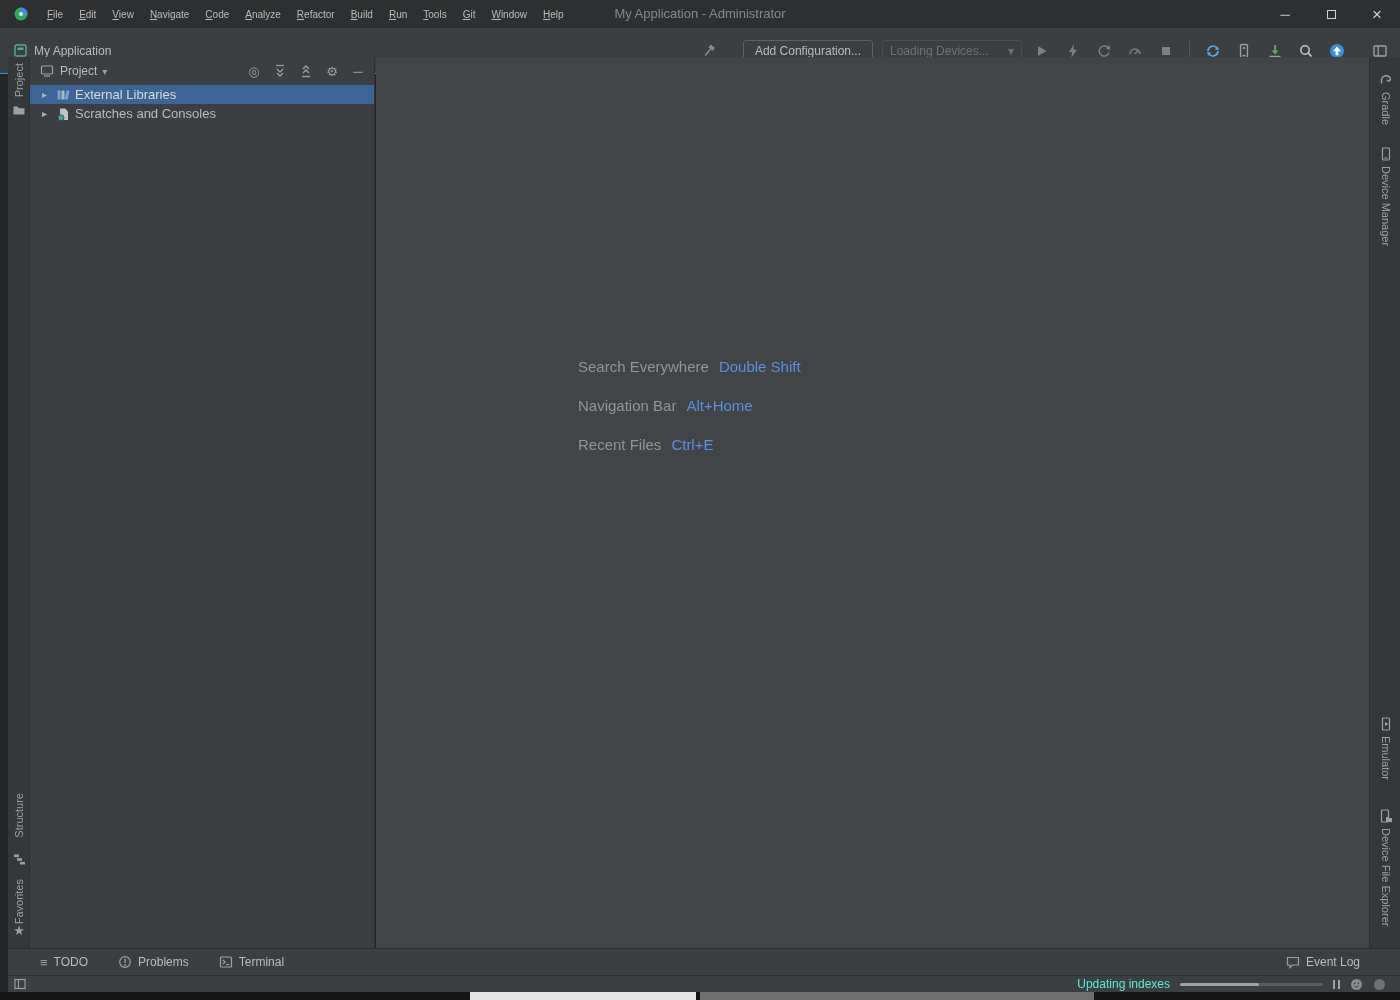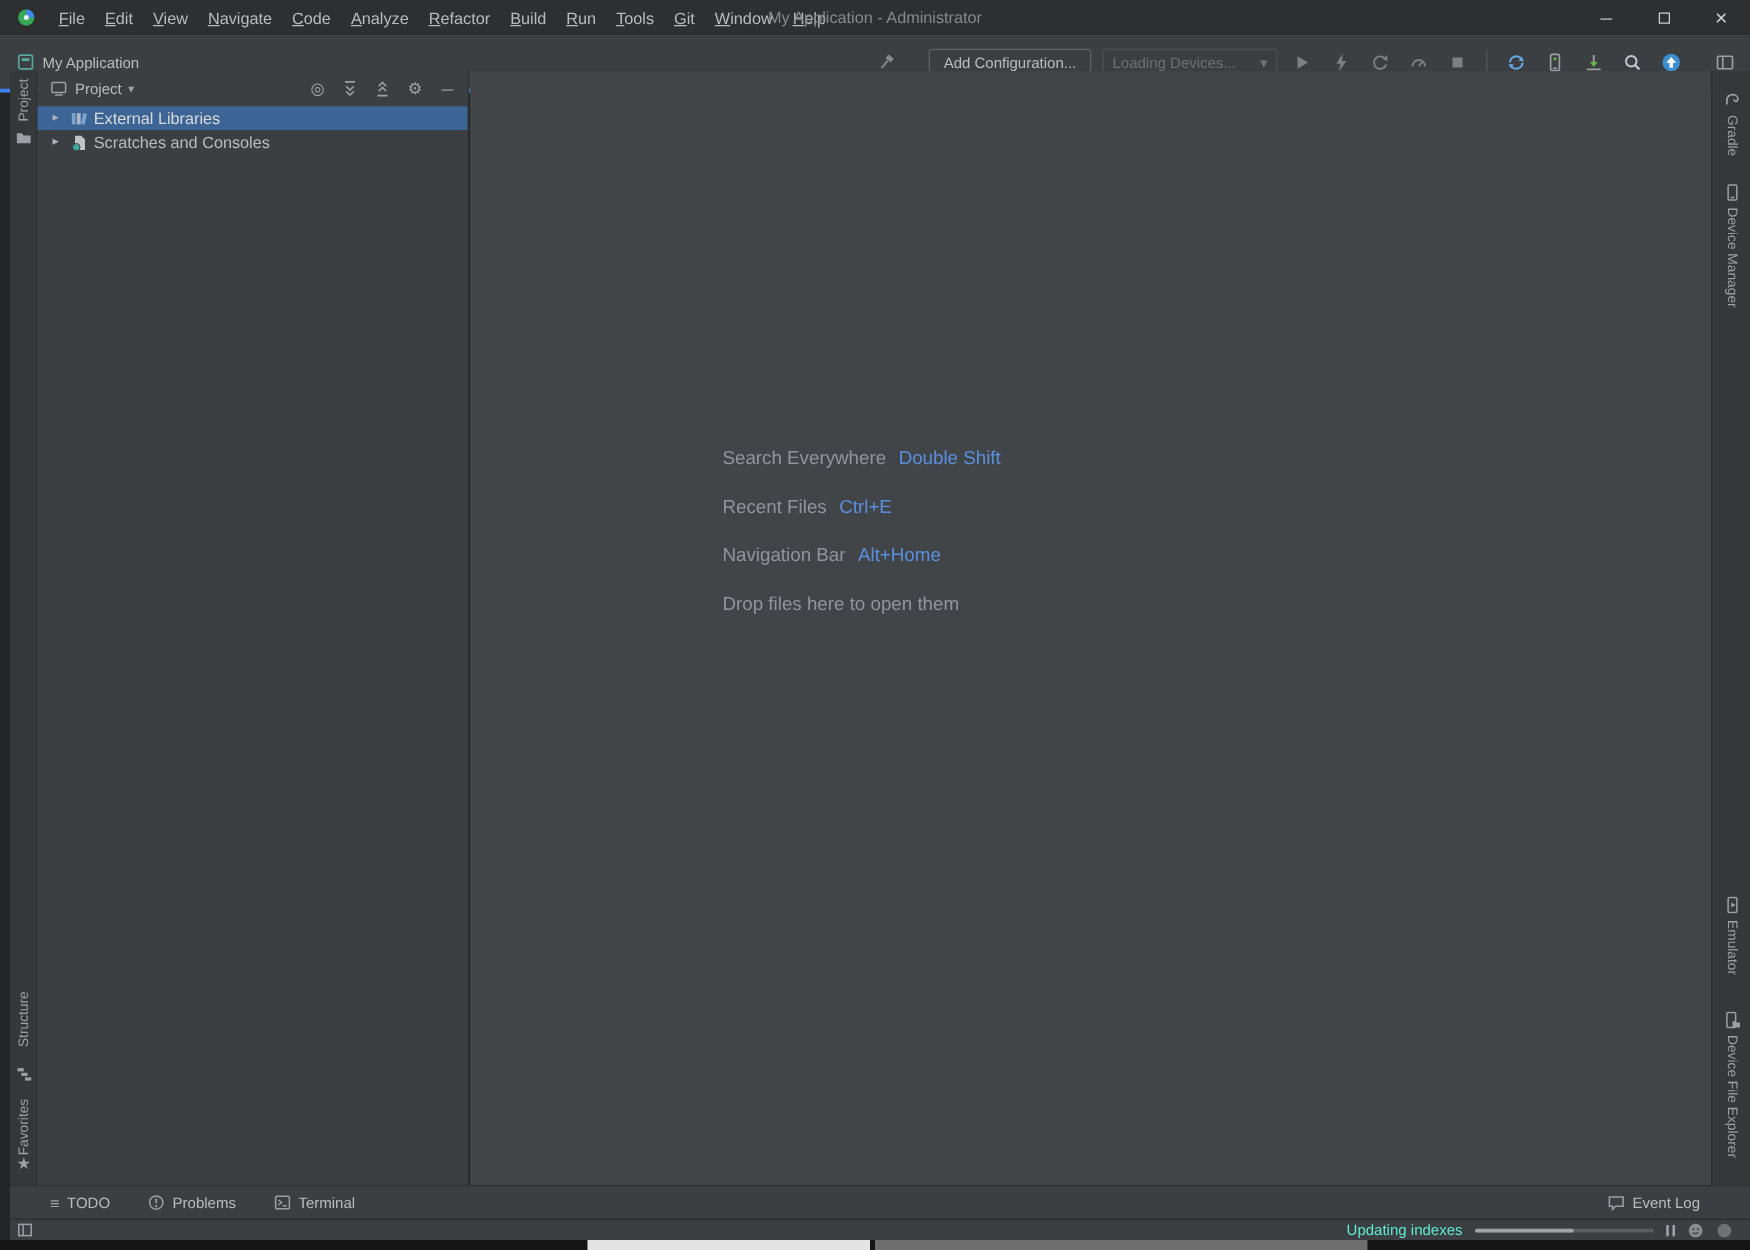--- a/index.html
+++ b/index.html
@@ -11,33 +11,33 @@
     position:relative;
   }
   svg { display:block; }
   .icon { display:flex; align-items:center; justify-content:center; }
 
   
   .titlebar { position:absolute; left:0; top:0; width:1400px; height:28px;
     background:#2d2f31; display:flex; align-items:center; }
   .logo { margin-left:13px; }
   .menus { display:flex; margin-left:10px; }
-  .menu-item { display:inline-block; padding:5px 8px; font-size:13px; color:#bbbbbb; }
+  .menu-item { display:inline-block; padding:5px 8px; font-size:10px; color:#bbbbbb; }
   .menu-item::first-letter { text-decoration:underline; }
   .win-title { position:absolute; left:50%; top:0; transform:translateX(-50%);
     line-height:28px; font-size:13px; color:#868a8d; white-space:nowrap; }
   .win-controls { position:absolute; right:0; top:0; height:28px; display:flex; }
   .win-btn { width:46px; height:28px; display:flex; align-items:center; justify-content:center;
     color:#cfcfcf; font-size:13px; }
   .max-box { width:9px; height:9px; border:1px solid #cfcfcf; }
   .close-glyph { font-size:17px; line-height:1; }
 
   
   .toolbar { position:absolute; left:0; top:28px; width:1400px; height:46px;
-    background:#3c3f41; border-bottom:3px solid #3b82f6; display:flex; align-items:center; }
+    background:#3c3f41; border-bottom:1px solid #3b82f6; display:flex; align-items:center; }
   .crumb { display:flex; align-items:center; gap:7px; margin-left:14px; font-size:12px; color:#bbbbbb; }
   .toolbar-right { margin-left:auto; display:flex; align-items:center; gap:9px; padding-right:9px; }
   .tbtn { width:22px; height:22px; display:flex; align-items:center; justify-content:center; border-radius:3px; }
   .btn-outline { height:22px; padding:0 11px; border:1px solid #5e6163; border-radius:3px;
     font-size:12px; color:#bbbbbb; display:flex; align-items:center; white-space:nowrap;margin-left:14px; }
   .btn-dropdown { height:22px; width:140px; border:1px solid #4c4f51; border-radius:3px;
     font-size:12px; color:#6d7174; display:flex; align-items:center; justify-content:space-between;
     padding:10px 7px; white-space:nowrap; }
   .tb-sep { width:1px; height:20px; background:#54575a; margin:0 3px; }
 
@@ -316,30 +316,26 @@
   </div>
 </div>
 
 <div class="editor">
   <div class="hints">
     <div class="hint-line">
       <span>Search Everywhere</span>
       <span class="hint-shortcut">Double Shift</span>
     </div>
     <div class="hint-line">
+      <span>Navigation Bar</span>
+      <span class="hint-shortcut">Alt+Home</span>
+    </div>
+    <div class="hint-line">
       <span>Recent Files</span>
       <span class="hint-shortcut">Ctrl+E</span>
-    </div>
-    <div class="hint-line">
-      <span>Navigation Bar</span>
-      <span class="hint-shortcut">Alt+Home</span>
-    </div>
-    <div class="hint-line">
-      <span>Drop files here to open them</span>
-      <span class="hint-shortcut"></span>
     </div>
   </div>
 </div>
 
 <div class="right-stripe">
   <div class="rs-item" style="top:14px;">
     <span class="icon">
       <svg width="16" height="16" viewBox="0 0 16 16">
         <path d="M3.5 12.5v-3.2c0-2.8 2-4.6 4.6-4.6 2.3 0 4.2 1.5 4.2 3.3 0 1.2-.8 2-1.8 2-.9 0-1.4-.6-1.2-1.4" fill="none" stroke="#9aa0a3" stroke-width="1.4"></path>
       </svg>

